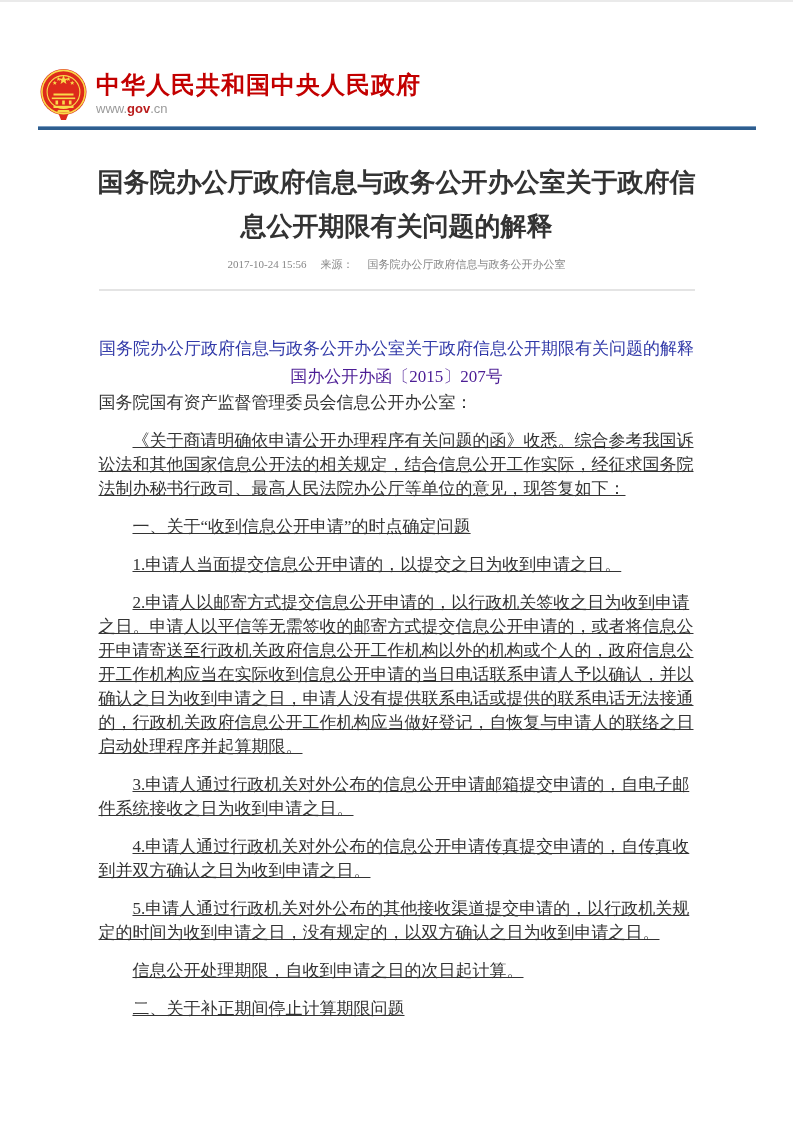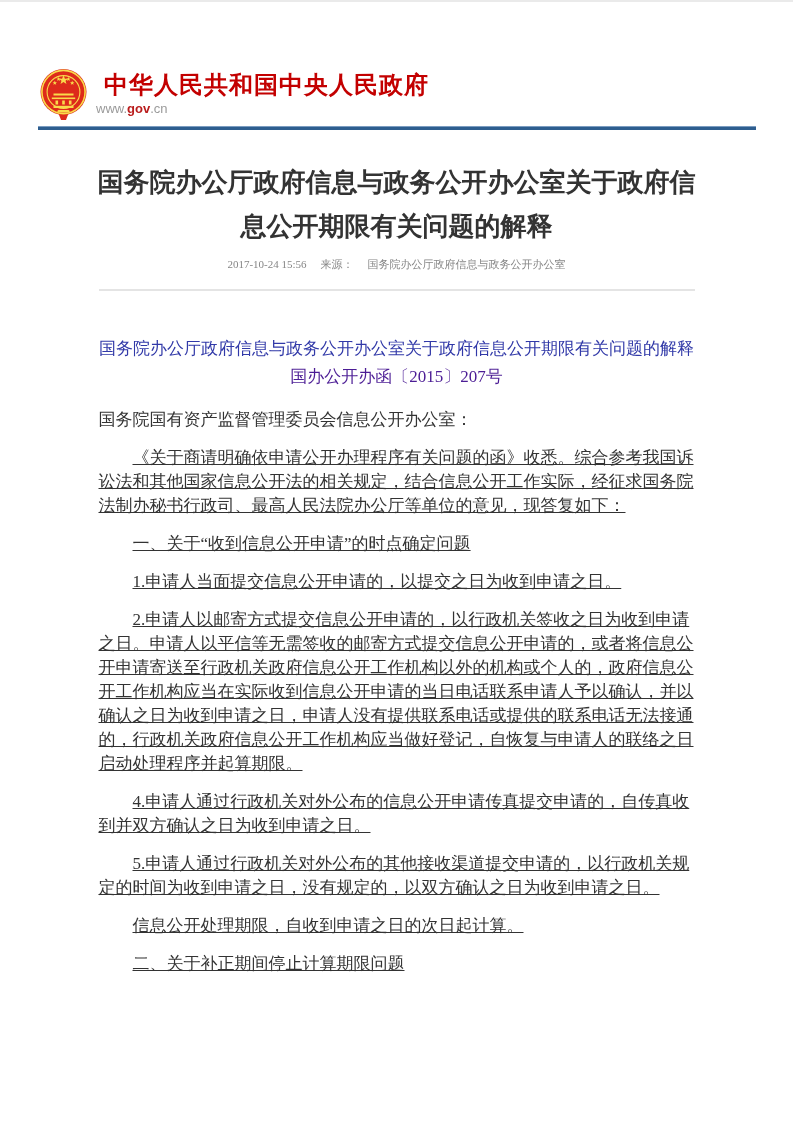--- a/index.html
+++ b/index.html
@@ -4,38 +4,38 @@
 <style>
   html,body{margin:0;padding:0;background:#fff;}
   body{width:793px;height:1122px;overflow:hidden;position:relative;
        font-family:"Liberation Serif","DejaVu Serif",serif;color:#333;}
   .top-hairline{height:2px;background:#eaeaea;width:100%;}
   
   .brand{display:flex;align-items:flex-start;margin:66px 0 0 40px;}
   .brand-emblem{flex:0 0 auto;}
   .brand-text{margin-left:9px;padding-top:4px;}
   .site-name{font-family:"Liberation Sans","DejaVu Sans",sans-serif;
-             font-weight:bold;font-size:24px;line-height:26px;color:#c30000;letter-spacing:1px;margin-left:8px;}
+             font-weight:bold;font-size:24px;line-height:26px;color:#c30000;letter-spacing:1px;}
   .site-url{font-family:"Liberation Sans","DejaVu Sans",sans-serif;
             font-size:13px;line-height:15px;color:#9a9a9a;margin-top:3px;}
   .site-url .gov{color:#b91c1c;font-weight:bold;}
   .header-rule{height:3px;background:#2e5e8f;margin:5px 37px 0 38px;
                border-top:1px solid #7b9cc0;}
   
   .page-title{width:600px;margin:30px auto 0;text-align:center;
               font-family:"Liberation Sans","DejaVu Sans",sans-serif;
               font-weight:bold;font-size:26px;line-height:44px;color:#333;}
   .meta{margin-top:6px;text-align:center;font-size:11px;color:#868686;line-height:20px;}
   .meta .sep-space{display:inline-block;width:14px;}
   .meta-separator{width:596px;margin:15px auto 0;border-bottom:2px solid #e4e4e4;}
   
   .article{width:596px;margin:44px auto 0;font-size:17px;}
   .doc-heading{text-align:center;color:#3139a8;line-height:28px;}
   .doc-number{text-align:center;color:#4c1d95;line-height:28px;}
-  .salutation{margin-top:17px;line-height:24px;}
+  .salutation{line-height:24px;}
   .para{margin:14px 0 0;text-indent:2em;line-height:24px;text-decoration:underline;}
 </style>
 </head>
 <body>
 
 <div class="top-hairline"></div>
 
 <div class="brand">
   <svg class="brand-emblem" width="47" height="53" viewBox="0 0 47 53">
     <defs>
@@ -76,18 +76,19 @@
 
 <div class="article">
   <div class="doc-heading">国务院办公厅政府信息与政务公开办公室关于政府信息公开期限有关问题的解释</div>
   <div class="doc-number">国办公开办函〔2015〕207号</div>
   <div class="salutation">国务院国有资产监督管理委员会信息公开办公室：</div>
   <div id="para-list">
       <p class="para">《关于商请明确依申请公开办理程序有关问题的函》收悉。综合参考我国诉讼法和其他国家信息公开法的相关规定，结合信息公开工作实际，经征求国务院法制办秘书行政司、最高人民法院办公厅等单位的意见，现答复如下：</p>
       <p class="para">一、关于“收到信息公开申请”的时点确定问题</p>
       <p class="para">1.申请人当面提交信息公开申请的，以提交之日为收到申请之日。</p>
       <p class="para">2.申请人以邮寄方式提交信息公开申请的，以行政机关签收之日为收到申请之日。申请人以平信等无需签收的邮寄方式提交信息公开申请的，或者将信息公开申请寄送至行政机关政府信息公开工作机构以外的机构或个人的，政府信息公开工作机构应当在实际收到信息公开申请的当日电话联系申请人予以确认，并以确认之日为收到申请之日，申请人没有提供联系电话或提供的联系电话无法接通的，行政机关政府信息公开工作机构应当做好登记，自恢复与申请人的联络之日启动处理程序并起算期限。</p>
+      <p class="para">3.申请人通过行政机关对外公布的信息公开申请邮箱提交申请的，自电子邮件系统接收之日为收到申请之日。</p>
       <p class="para">4.申请人通过行政机关对外公布的信息公开申请传真提交申请的，自传真收到并双方确认之日为收到申请之日。</p>
       <p class="para">5.申请人通过行政机关对外公布的其他接收渠道提交申请的，以行政机关规定的时间为收到申请之日，没有规定的，以双方确认之日为收到申请之日。</p>
       <p class="para">信息公开处理期限，自收到申请之日的次日起计算。</p>
       <p class="para">二、关于补正期间停止计算期限问题</p>
     </div>
 </div>
 
 </body></html>

